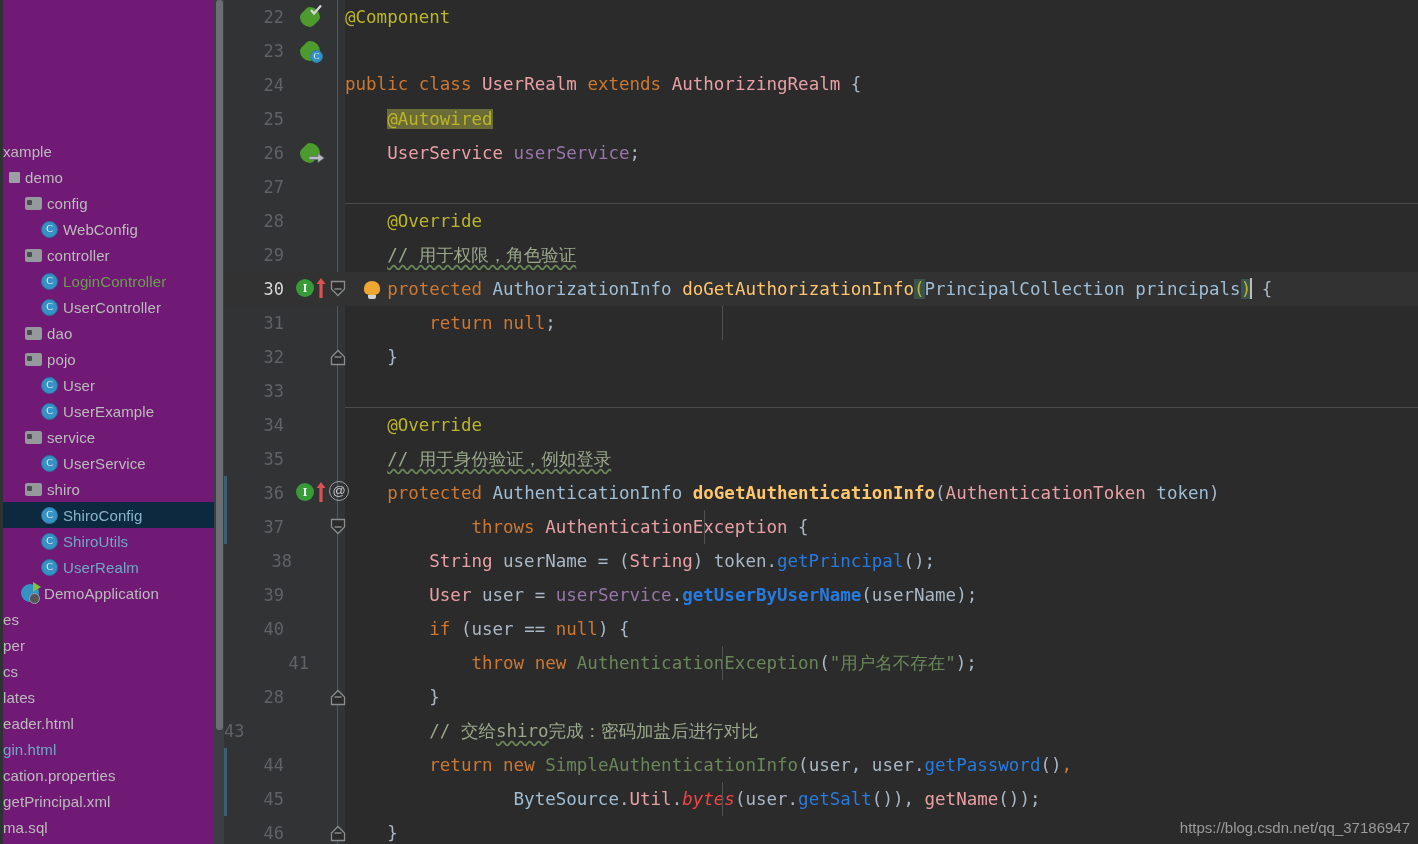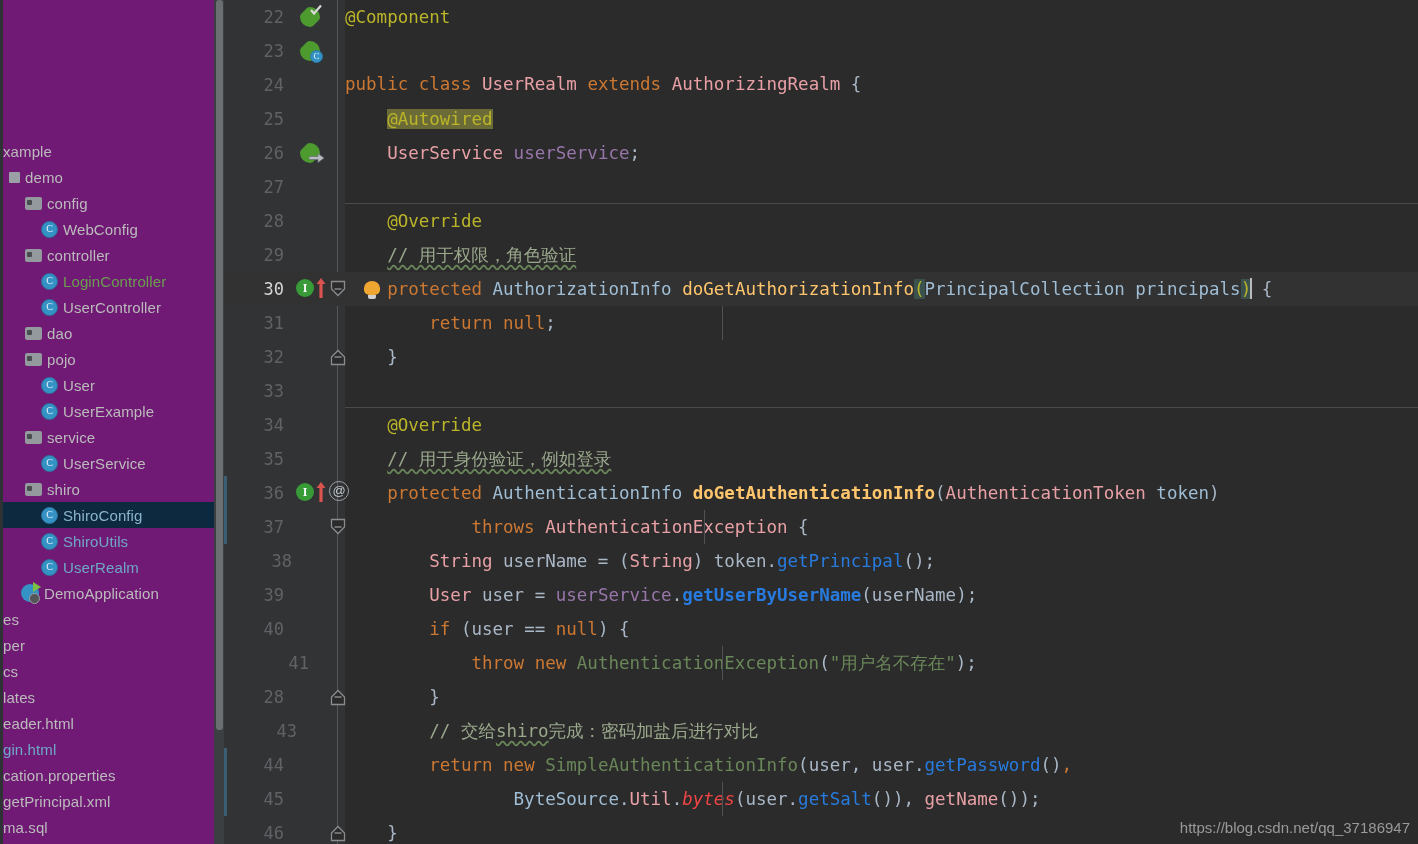--- a/index.html
+++ b/index.html
@@ -384,21 +384,21 @@
         <div class="lineno" style="top: 374px; left: 0px; width: 60px; text-align: right; position: absolute;">33</div>
         <div class="lineno" style="top: 408px; left: 0px; width: 60px; text-align: right; position: absolute;">34</div>
         <div class="lineno" style="top: 442px; left: 0px; width: 60px; text-align: right; position: absolute;">35</div>
         <div class="lineno" style="top: 476px; left: 0px; width: 60px; text-align: right; position: absolute;">36</div>
         <div class="lineno" style="top: 510px; left: 0px; width: 60px; text-align: right; position: absolute;">37</div>
         <div class="lineno" style="top: 544px; left: 8px; width: 60px; text-align: right; position: absolute;">38</div>
         <div class="lineno" style="top: 578px; left: 0px; width: 60px; text-align: right; position: absolute;">39</div>
         <div class="lineno" style="top: 612px; left: 0px; width: 60px; text-align: right; position: absolute;">40</div>
         <div class="lineno" style="top: 646px; left: 0px; width: 60px; text-align: right; position: absolute; margin-left: 25px;">41</div>
         <div class="lineno" style="top: 680px; left: 0px; width: 60px; text-align: right; position: absolute;">28</div>
-        <div class="lineno" style="top: 714px; left: 13px; width: 60px; text-align: right; position: absolute;">43</div>
+        <div class="lineno" style="top: 714px; left: 0px; width: 60px; position: absolute;">43</div>
         <div class="lineno" style="top: 748px; left: 0px; width: 60px; text-align: right; position: absolute;">44</div>
         <div class="lineno" style="top: 782px; left: 0px; width: 60px; text-align: right; position: absolute;">45</div>
         <div class="lineno" style="top: 816px; left: 0px; width: 60px; text-align: right; position: absolute;">46</div>
         <div class="codeline" style="top: 0px; left: 121px;"><span class="t-anno">@Component</span></div>
         <div class="codeline" style="top: 34px; left: 121px; margin-top: 33px;"><span class="t-kw">public</span> <span class="t-kw">class</span> <span class="t-pink">UserRealm</span> <span class="t-kw">extends</span> <span class="t-pink">AuthorizingRealm</span> {</div>
         <div class="codeline" style="top: 68px; left: 121px;"></div>
         <div class="codeline" style="top: 102px; left: 121px;">    <span class="t-anno anno-hl">@Autowired</span></div>
         <div class="codeline" style="top: 136px; left: 121px;">    <span class="t-pink">UserService</span> <span class="t-field">userService</span>;</div>
         <div class="codeline" style="top: 170px; left: 121px;"></div>
         <div class="codeline" style="top: 204px; left: 121px;">    <span class="t-anno">@Override</span></div>

